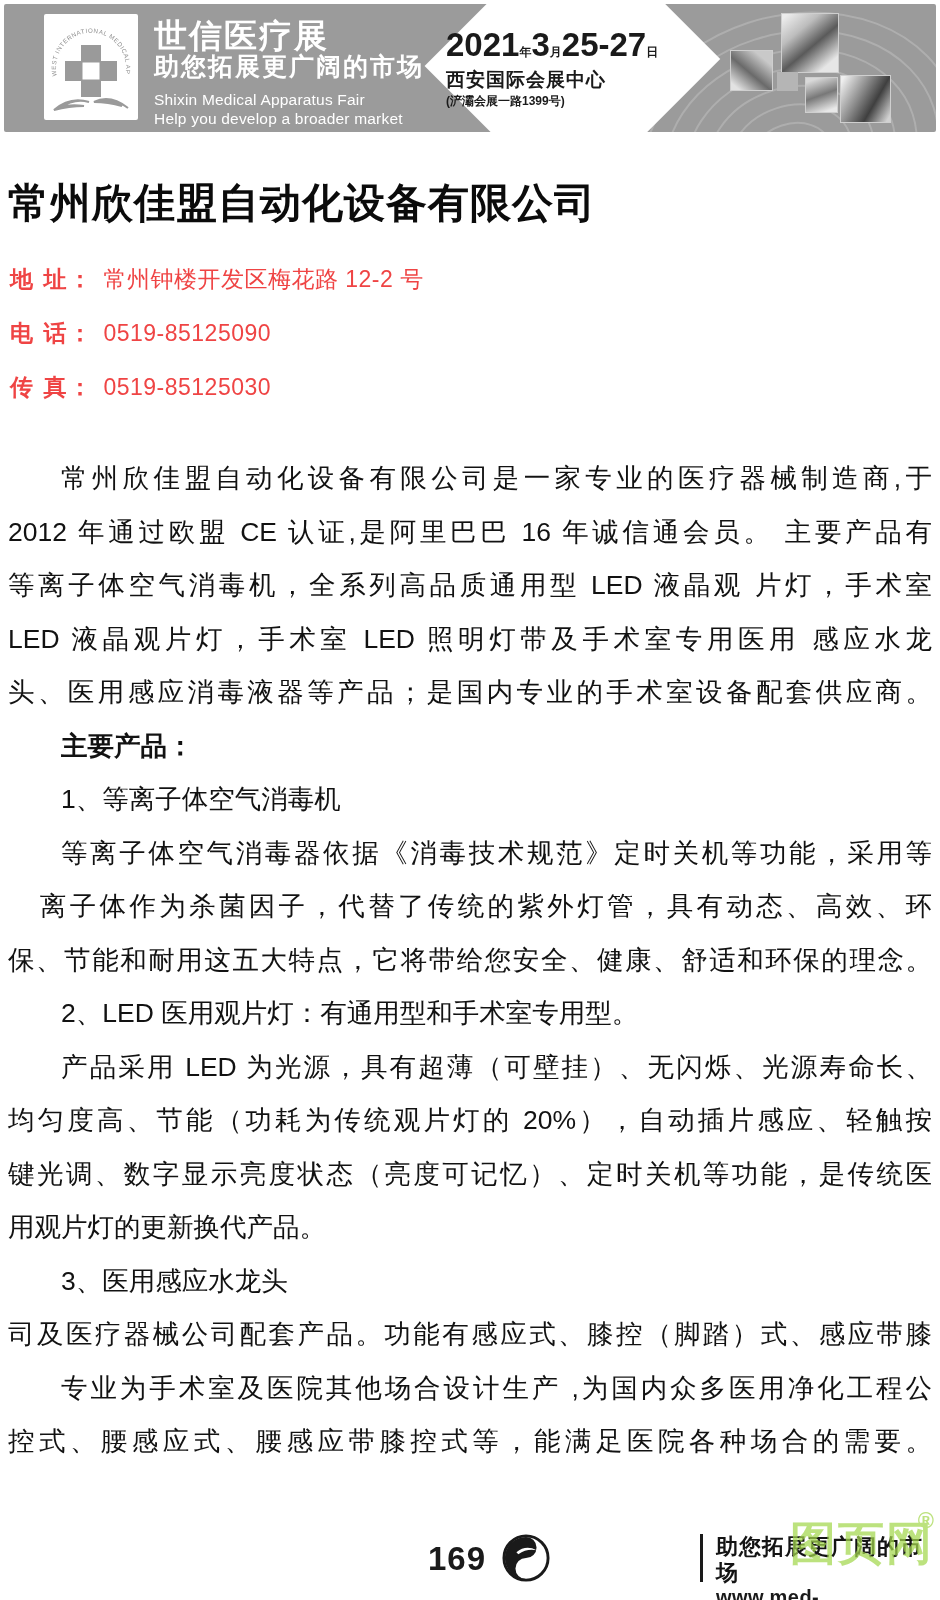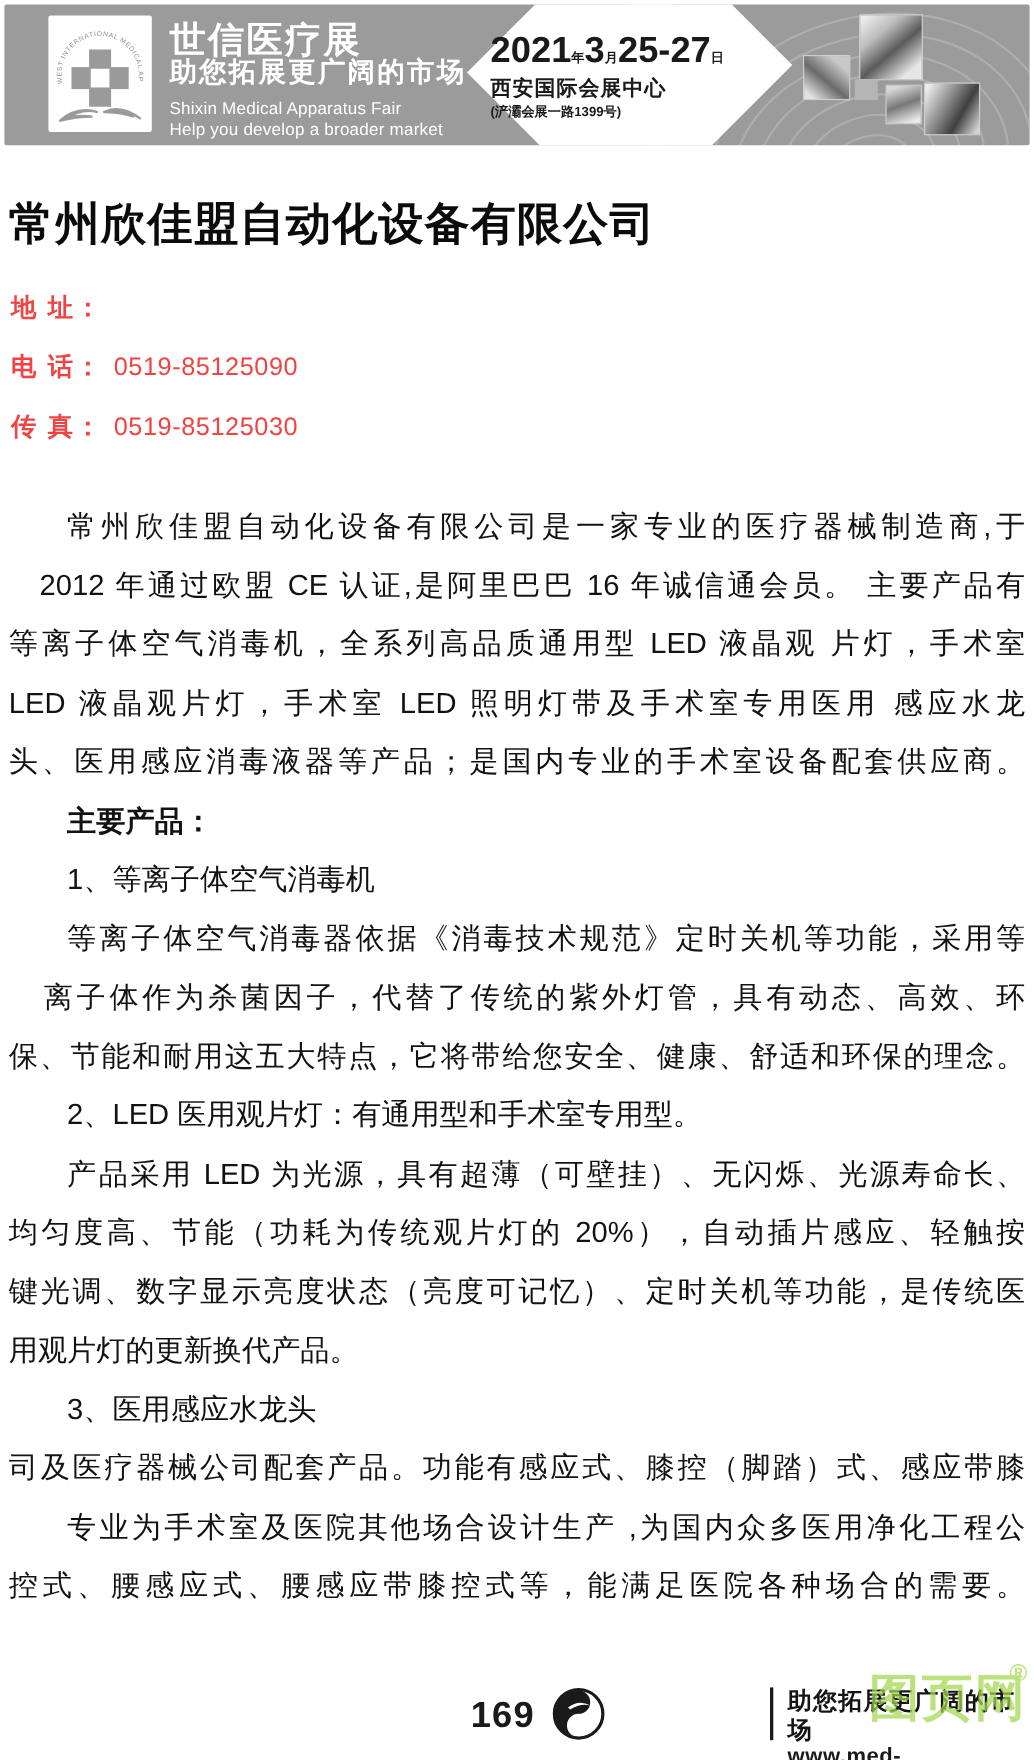--- a/index.html
+++ b/index.html
@@ -135,34 +135,35 @@
     <div class="photo p3"></div>
     <div class="photo p4"></div>
     <div class="photo p5"></div>
   </div>
 
   <div class="company-name">常州欣佳盟自动化设备有限公司</div>
 
   <div class="contact">
     <div class="contact-row">
       <span class="lbl">地 址：</span>
+      <span class="val">常州钟楼开发区梅花路 12-2 号</span>
     </div>
     <div class="contact-row">
       <span class="lbl">电 话：</span>
       <span class="val">0519-85125090</span>
     </div>
     <div class="contact-row">
       <span class="lbl">传 真：</span>
       <span class="val">0519-85125030</span>
     </div>
   </div>
 
   <div class="body-text">
       <div class="bline fill" style="text-indent: 2em;">常州欣佳盟自动化设备有限公司是一家专业的医疗器械制造商,于</div>
-      <div class="bline fill" style="text-indent: 0em; margin-left: 28px;">2012 年通过欧盟 CE 认证,是阿里巴巴 16 年诚信通会员。 主要产品有</div>
+      <div class="bline fill" style="text-indent: 0em;">2012 年通过欧盟 CE 认证,是阿里巴巴 16 年诚信通会员。 主要产品有</div>
       <div class="bline fill" style="text-indent: 0em;">等离子体空气消毒机，全系列高品质通用型 LED 液晶观 片灯，手术室</div>
       <div class="bline fill" style="text-indent: 0em;">LED 液晶观片灯，手术室 LED 照明灯带及手术室专用医用 感应水龙</div>
       <div class="bline fill" style="text-indent: 0em;">头、医用感应消毒液器等产品；是国内专业的手术室设备配套供应商。</div>
       <div class="bline bold" style="text-indent: 2em;">主要产品：</div>
       <div class="bline" style="text-indent: 2em;">1、等离子体空气消毒机</div>
       <div class="bline fill" style="text-indent: 2em;">等离子体空气消毒器依据《消毒技术规范》定时关机等功能，采用等</div>
       <div class="bline fill" style="text-indent: 1.2em;">离子体作为杀菌因子，代替了传统的紫外灯管，具有动态、高效、环</div>
       <div class="bline fill" style="text-indent: 0em;">保、节能和耐用这五大特点，它将带给您安全、健康、舒适和环保的理念。</div>
       <div class="bline" style="text-indent: 2em;">2、LED 医用观片灯：有通用型和手术室专用型。</div>
       <div class="bline fill" style="text-indent: 2em;">产品采用 LED 为光源，具有超薄（可壁挂）、无闪烁、光源寿命长、</div>

